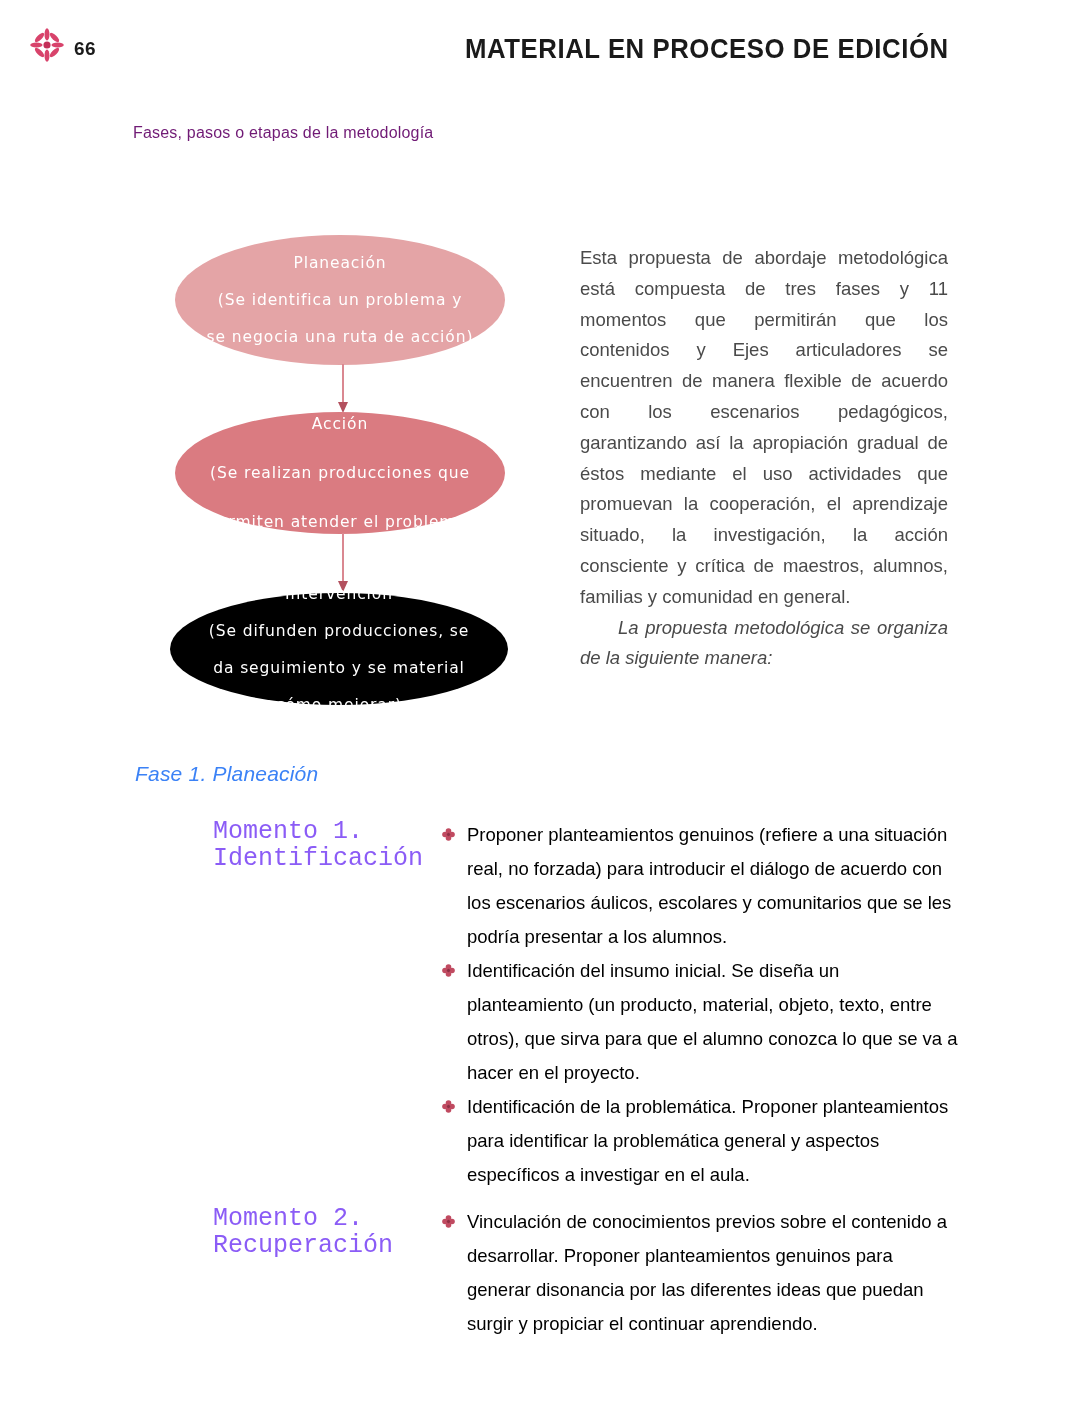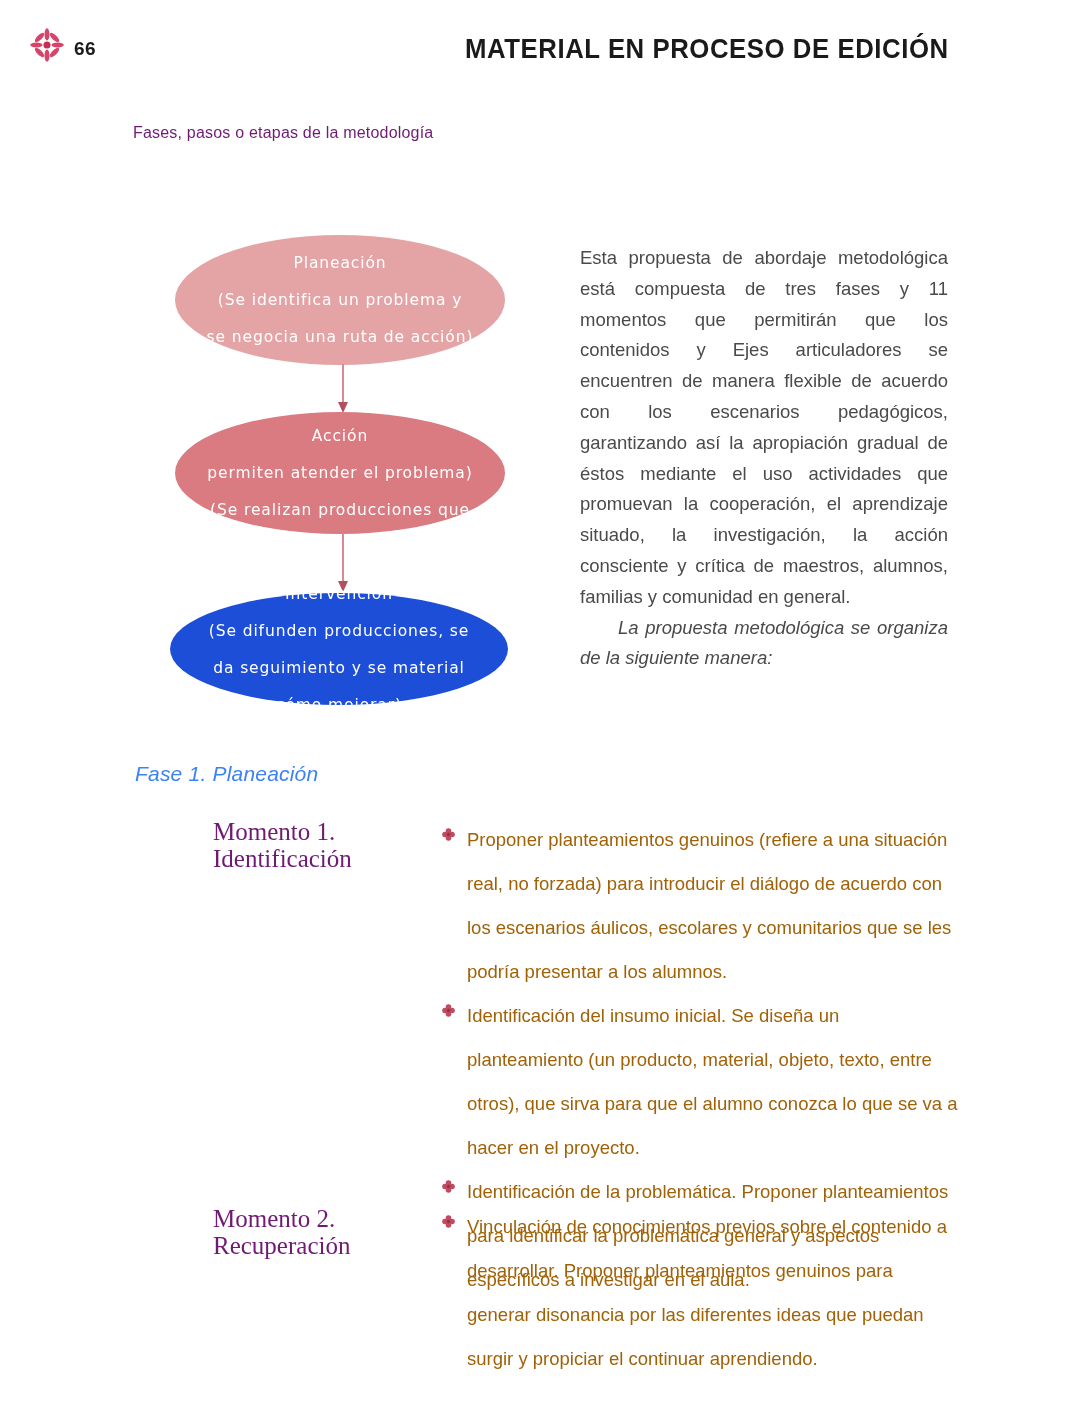--- a/index.html
+++ b/index.html
@@ -90,25 +90,26 @@
   .ellipse .e-sub { display: block; margin-top: 11px; }
   #ellipse-planeacion {
     left: 15px;  top: 10px;
     width: 330px; height: 130px;
     background: #e4a4a6;
   }
   #ellipse-accion {
     left: 15px;  top: 187px;
     width: 330px; height: 122px;
     background: #da7b81;
+    gap: 12px;
   }
   #ellipse-intervencion {
     left: 10px;  top: 368px;
     width: 338px; height: 112px;
-    background: #1d4ed8;
+    background: #000000;
   }
   .arrow {
     position: absolute;
     left: 177px;
     width: 12px;
   }
   .arrow .stem {
     position: absolute;
     left: 5px;
     top: 0;
@@ -165,42 +166,42 @@
     display: block;
   }
   #momento-block-1 { top: 818px; }
   #momento-block-2 { top: 1205px; }
 
   .momento-title {
     position: absolute;
     left: 83px;
     top: 0;
     width: 250px;
-    font-family: Liberation Serif, serif;
+    font-family: Liberation Mono, monospace;
     font-size: 25px;
     line-height: 27px;
-    color: #701a75;
+    color: #8b5cf6;
   }
   .momento-title span { display: block; }
 
   .momento-list {
     position: absolute;
     left: 310px;
     top: 0;
     width: 520px;
     list-style: none;
     margin: 0;
     padding: 0;
   }
   .momento-list li {
     position: relative;
     padding-left: 27px;
     font-size: 18.5px;
-    line-height: 44px;
-    color: #a16207;
+    line-height: 34px;
+    color: #000000;
     margin-bottom: 0;
   }
   .bullet-icon {
     position: absolute;
     left: 2px;
     top: 10px;
     width: 13px;
     height: 13px;
   }
 </style>
@@ -235,22 +236,22 @@
     <span class="e-sub">se negocia una ruta de acción)</span>
   </div>
 
   <div class="arrow" id="arrow-1">
     <div class="stem"></div>
     <div class="head"></div>
   </div>
 
   <div class="ellipse" id="ellipse-accion">
     <span class="e-title">Acción</span>
+    <span class="e-sub">(Se realizan producciones que</span>
     <span class="e-sub">permiten atender el problema)</span>
-    <span class="e-sub">(Se realizan producciones que</span>
   </div>
 
   <div class="arrow" id="arrow-2">
     <div class="stem"></div>
     <div class="head"></div>
   </div>
 
   <div class="ellipse" id="ellipse-intervencion">
     <span class="e-title">Intervención</span>
     <span class="e-sub">(Se difunden producciones, se</span>

